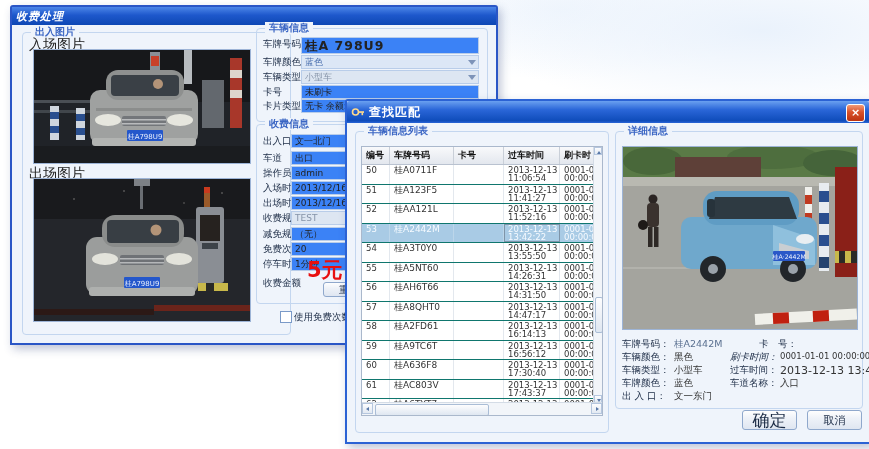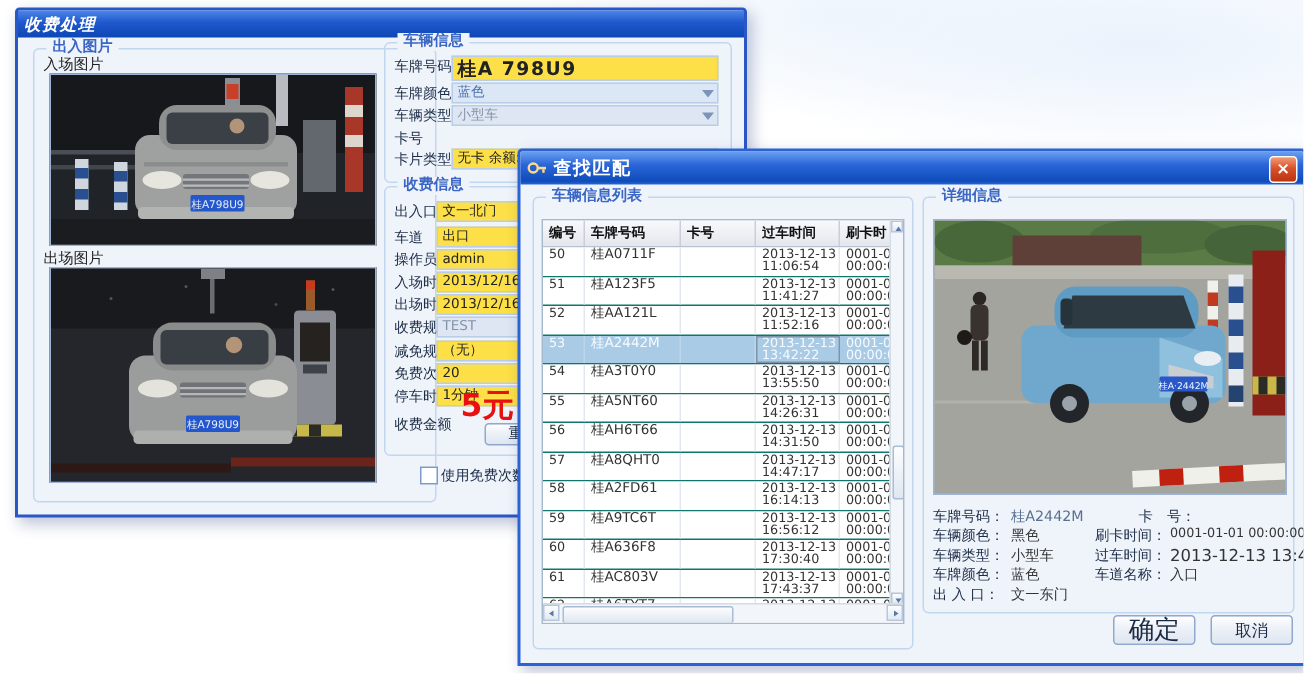--- a/index.html
+++ b/index.html
@@ -6,25 +6,25 @@
   body{font-family:"DejaVu Sans","Liberation Sans",sans-serif;background:#fff;}
   #stage{position:relative;width:869px;height:449px;overflow:hidden;background:
     radial-gradient(ellipse 400px 120px at 760px 30px, #eaf2fc 0%, rgba(255,255,255,0) 70%),
     radial-gradient(ellipse 300px 100px at 560px 10px, #f0f6fd 0%, rgba(255,255,255,0) 70%),
     #ffffff;}
   .window{position:absolute;background:#eff4fb;border:2px solid #2a56c6;border-radius:3px 3px 0 0;box-shadow:3px 4px 10px rgba(40,60,120,.30);}
   .titlebar{position:absolute;left:0;top:0;right:0;height:18px;background:linear-gradient(#4c86e8,#1e58cc 45%,#0d47b4);color:#fff;display:flex;align-items:center;padding:0 4px;box-sizing:border-box;}
   .titlebar .ttext{font-size:11px;font-weight:bold;font-style:italic;letter-spacing:1px;}
   .group{position:absolute;border:1px solid #c3d6ef;border-radius:4px;}
   .legend{position:absolute;top:-7px;left:8px;background:#eff4fb;color:#3b66c4;font-weight:bold;font-size:10px;padding:0 4px;line-height:12px;white-space:nowrap;}
-  .plabel{position:absolute;font-size:10px;color:#222;white-space:nowrap;}
+  .plabel{position:absolute;font-size:14px;color:#222;white-space:nowrap;}
   .photo{position:absolute;border:1px solid #9db4d6;overflow:hidden;background:#111;}
   .frow{position:absolute;left:0;right:0;height:14px;}
   .flabel{position:absolute;left:6px;top:1px;font-size:9.5px;color:#1b2b45;white-space:nowrap;}
-  .finput{position:absolute;right:8px;background:#fde047;border:1px solid #b9cde9;height:12px;line-height:12px;font-size:9px;color:#222;padding:0 3px;white-space:nowrap;overflow:hidden;}
+  .finput{position:absolute;right:8px;background:#3b82f6;border:1px solid #b9cde9;height:12px;line-height:12px;font-size:9px;color:#222;padding:0 3px;white-space:nowrap;overflow:hidden;}
   .fsel{background:#dce7f6;color:#4a6fae;}
   .fsel .arr{position:absolute;right:2px;top:4px;width:0;height:0;border-left:4px solid transparent;border-right:4px solid transparent;border-top:5px solid #7d93b8;}
   .fdis{background:#dde6f2;color:#8593a8;}
   .btn{position:absolute;background:linear-gradient(#fefefe,#eef2f8 40%,#dfe6f1);border:1px solid #8fa8cc;border-radius:3px;font-size:10px;color:#1b2b45;text-align:center;cursor:default;box-sizing:border-box;}
   .redamount{position:absolute;color:#e81010;font-size:21px;font-weight:bold;white-space:nowrap;}
   .checkbox{position:absolute;width:10px;height:10px;background:#fff;border:1px solid #7a9ac8;}
   .cblabel{position:absolute;font-size:9.5px;color:#1b2b45;white-space:nowrap;}
   
   .titlebar2{height:22px;background:linear-gradient(#6aa0f0,#2a66d8 40%,#0f4cba 90%,#2a66d8);border-radius:2px 2px 0 0;}
   .titlebar2 .ttext{font-style:normal;font-size:12px;}
@@ -155,20 +155,21 @@
       <div class="frow" style="top:26px;">
         <span class="flabel">车牌颜色</span>
         <span class="finput fsel" style="left:44px;top:0;"><span>蓝色</span><span class="arr"></span></span>
       </div>
       <div class="frow" style="top:41px;">
         <span class="flabel">车辆类型</span>
         <span class="finput fsel fdis" style="left:44px;top:0;"><span>小型车</span><span class="arr"></span></span>
       </div>
       <div class="frow" style="top:56px;">
         <span class="flabel">卡号</span>
+        <span class="finput" style="left:44px;top:0;">未刷卡</span>
       </div>
       <div class="frow" style="top:70px;">
         <span class="flabel">卡片类型</span>
         <span class="finput" style="left:44px;top:0;">无卡 余额: 190</span>
       </div>
       <div class="btn" style="right:52px;top:72px;width:58px;height:15px;line-height:14px;">重新查卡</div>
       <div class="btn" style="right:8px;top:72px;width:38px;height:15px;line-height:14px;">检测</div>
     </div>
 
     <div class="group" style="left:244px;top:117px;width:230px;height:178px;">
@@ -578,21 +579,21 @@
         <span class="drow-value" style="left:58px;top:219px;text-align:right;">黑色</span>
         <span class="drow-label" style="left:6px;top:232px;">车辆类型：</span>
         <span class="drow-value" style="left:58px;top:232px;">小型车</span>
         <span class="drow-label" style="left:6px;top:245px;">车牌颜色：</span>
         <span class="drow-value" style="left:58px;top:245px;">蓝色</span>
         <span class="drow-label" style="left:6px;top:258px;">出 入 口：</span>
         <span class="drow-value" style="left:58px;top:258px;">文一东门</span>
 
         <span class="drow-label" style="left:114px;top:206px;margin-left:29px;">卡　号：</span>
         <span class="drow-value" style="left:164px;top:206px;"></span>
-        <span class="drow-label" style="left:114px;top:219px;">刷卡时间：</span>
+        <span class="drow-label" style="left:114px;top:219px;font-style:italic;">刷卡时间：</span>
         <span class="drow-value" style="left:164px;top:219px;font-size:8.5px;">0001-01-01 00:00:00</span>
         <span class="drow-label" style="left:114px;top:232px;">过车时间：</span>
         <span class="drow-value" style="left:164px;top:232px;font-size:11px;">2013-12-13 13:42:22</span>
         <span class="drow-label" style="left:114px;top:245px;">车道名称：</span>
         <span class="drow-value" style="left:164px;top:245px;">入口</span>
       </div>
     </div>
 
     <div class="btn" style="left:395px;top:309px;width:55px;height:20px;line-height:19px;font-size:17px;">确定</div>
     <div class="btn" style="left:460px;top:309px;width:55px;height:20px;line-height:19px;font-size:11px;">取消</div>

